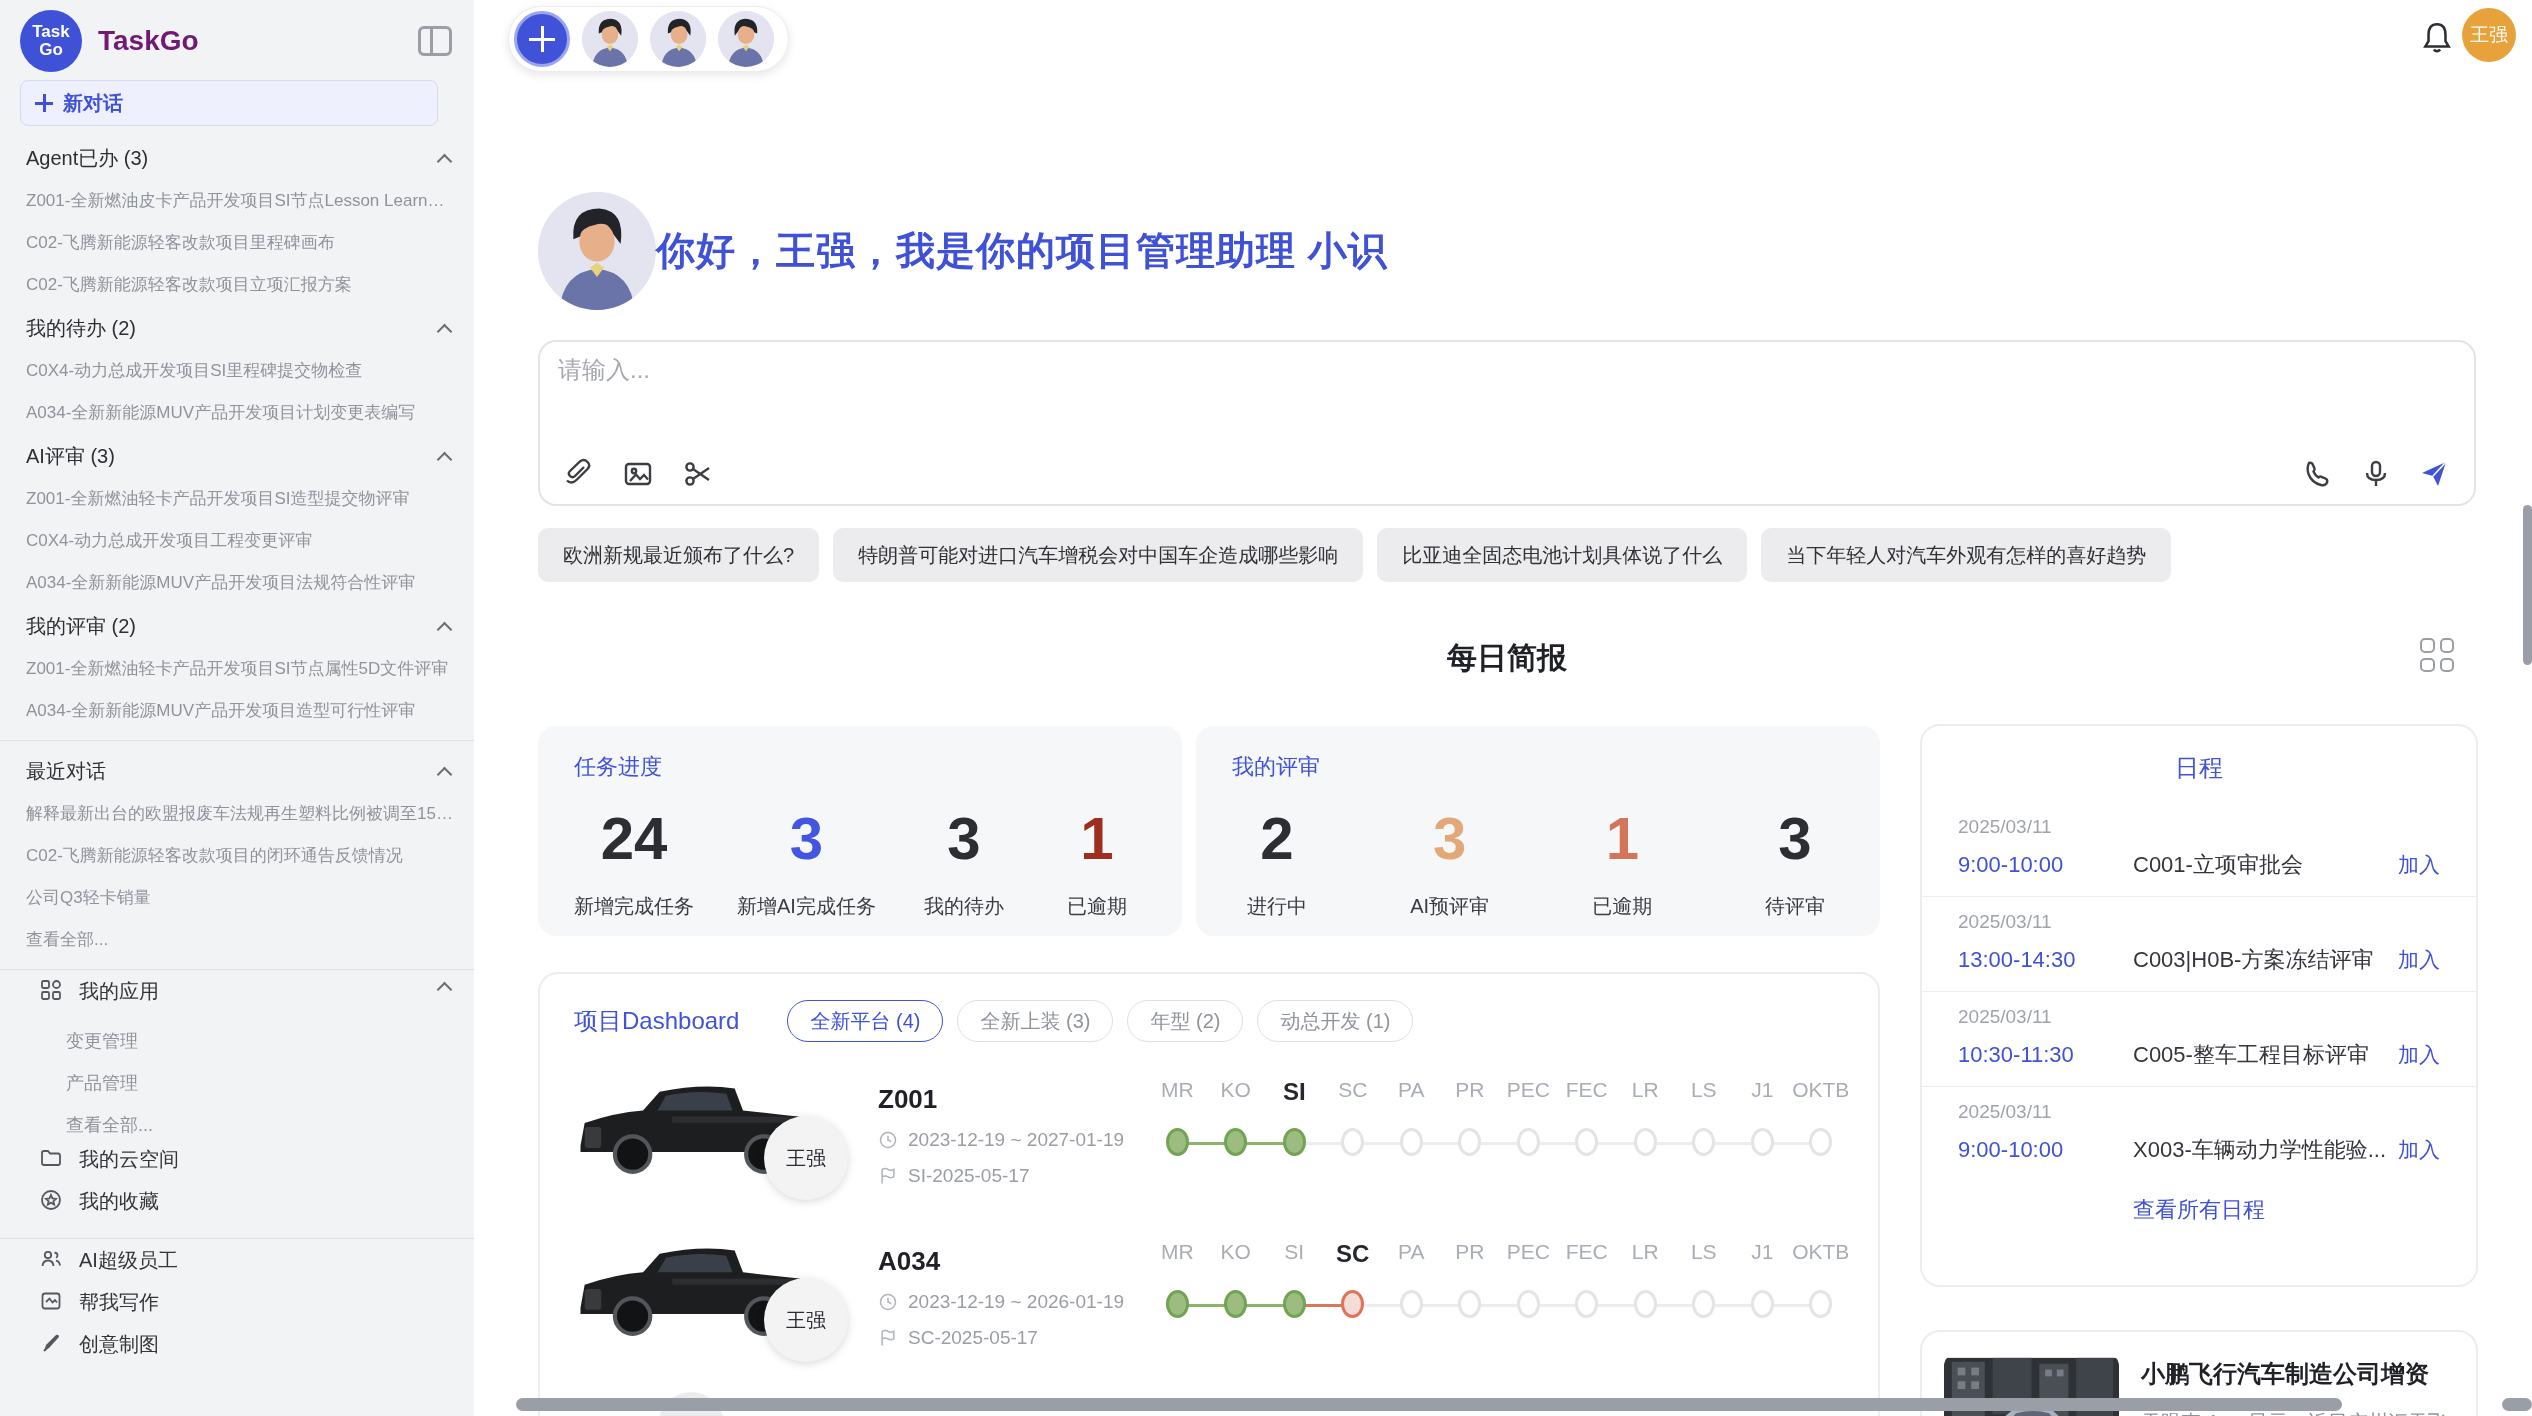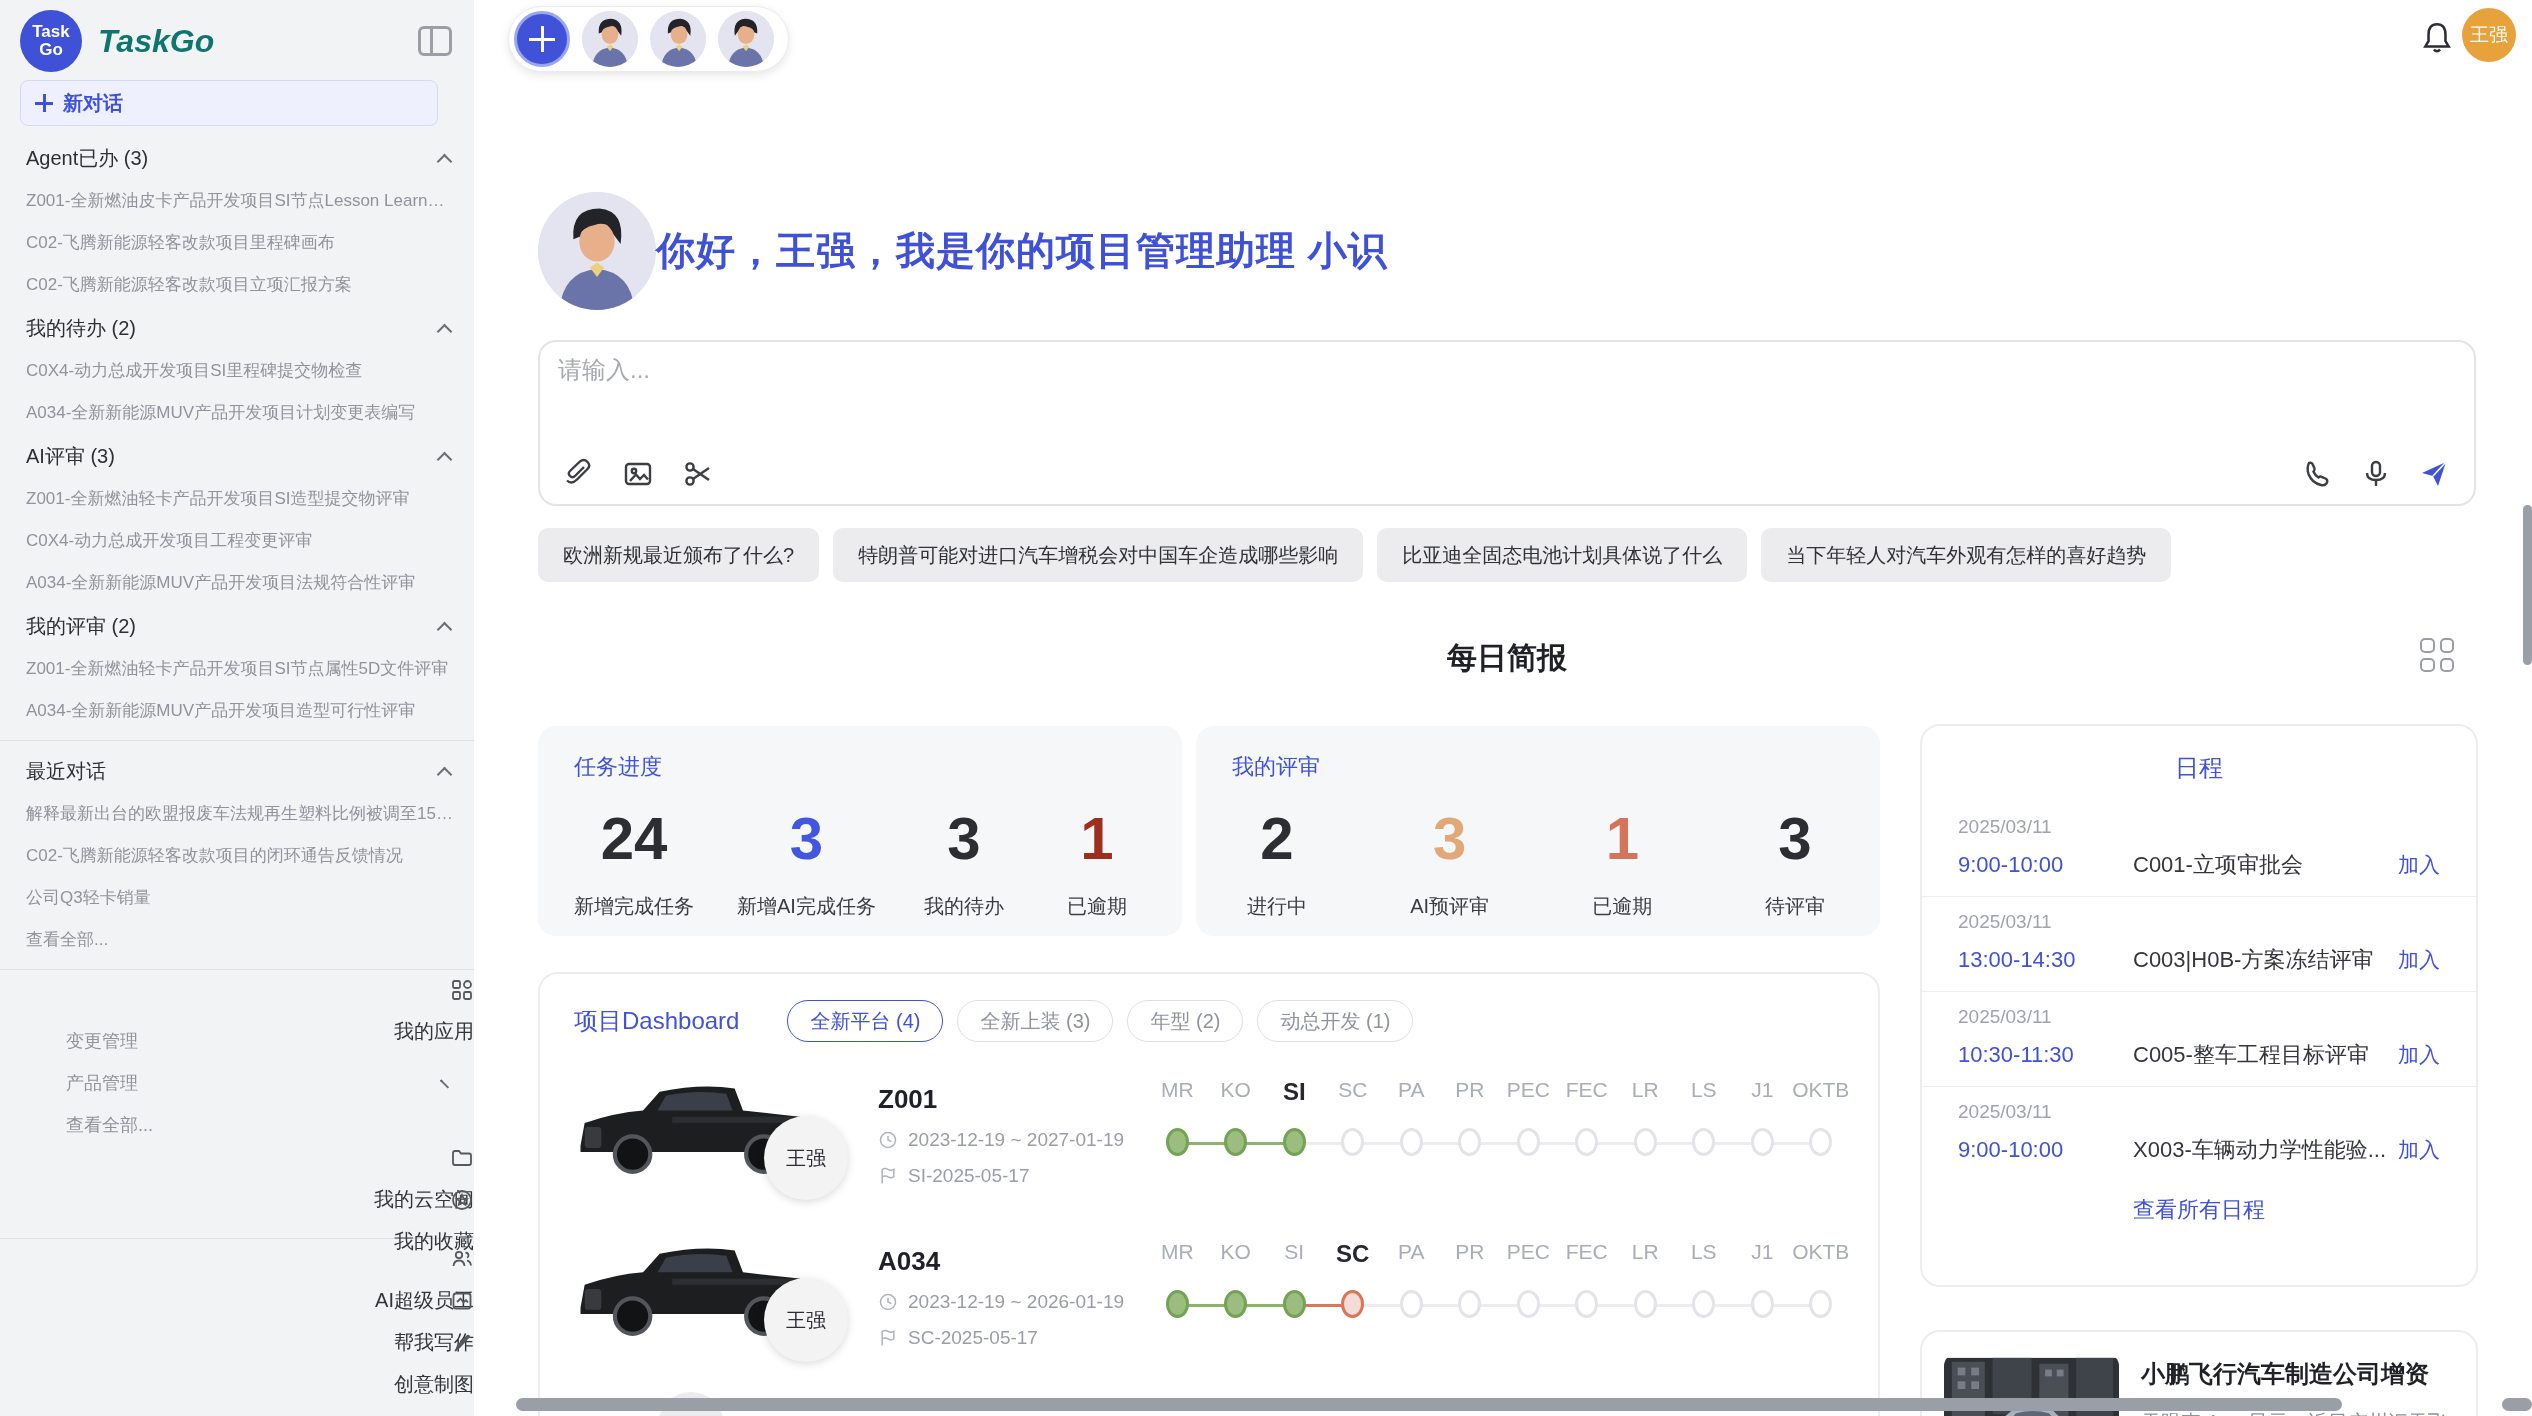--- a/index.html
+++ b/index.html
@@ -6,21 +6,21 @@
   html,body { width:2532px; height:1416px; overflow:hidden; background:#fff;
     font-family:"Liberation Sans","DejaVu Sans",sans-serif; color:#2a2c31; }
 
   
   .sidebar { position:absolute; left:0; top:0; width:474px; height:1416px;
     background:#f2f3f5; overflow:hidden; }
   .logo-row { position:absolute; left:20px; top:10px; display:flex; align-items:center; gap:16px; }
   .logo-circle { width:62px; height:62px; border-radius:50%; background:#3f51d6; color:#fff;
     display:flex; flex-direction:column; align-items:center; justify-content:center;
     font-size:17px; font-weight:bold; line-height:1.08; }
-  .app-title { font-size:32px; font-weight:bold; color:#0f766e;font-style:italic; }
+  .app-title { font-size:28px; font-weight:bold; color:#701a75; }
   .panel-toggle { position:absolute; right:22px; top:26px; width:34px; height:30px;
     border:3px solid #9b9ea4; border-radius:6px; cursor:pointer; }
   .panel-toggle::after { content:""; position:absolute; left:9px; top:0; width:3px; height:100%; background:#9b9ea4; }
 
   .new-chat { position:absolute; left:20px; top:80px; width:418px; height:46px;
     background:#eef0fd; border:1px solid #d5d9f2; border-radius:8px;
     display:flex; align-items:center; gap:10px; padding-left:14px;
     color:#3f51d6; font-size:20px; font-weight:bold; cursor:pointer; }
   .plus-glyph { position:relative; width:18px; height:18px; }
   .plus-glyph::before { content:""; position:absolute; left:0; top:8px; width:18px; height:2.5px; background:#3f51d6; }
@@ -28,22 +28,22 @@
 
   .nav { position:absolute; left:0; top:136px; width:474px; }
   .sec-head { height:44px; display:flex; align-items:center; padding:0 24px 0 26px;
     font-size:20px; color:#2d2f34; font-weight:500;justify-content:center; }
   .sec-head .sp { flex:1; }
   .chev-up { width:11px; height:11px; border-right:2.5px solid #6a6d73; border-bottom:2.5px solid #6a6d73;
     transform:rotate(-135deg); margin-top:6px; }
   .nav-item { height:42px; line-height:42px; padding:0 18px 0 26px; font-size:17px; color:#8f939b;
     white-space:nowrap; overflow:hidden; text-overflow:ellipsis; cursor:pointer; }
   .divider { height:1px; background:#e0e1e5; margin:8px 0; }
-  .icon-row { height:42px; display:flex; align-items:flex-end; gap:16px; padding-left:26px;
-    font-size:20px; color:#33353a; cursor:pointer;flex-direction:column; }
+  .icon-row { height:42px; display:flex; align-items:flex-start; gap:16px; padding-left:39px;
+    font-size:20px; color:#33353a; cursor:pointer; }
   .sub-item { height:42px; line-height:42px; padding-left:66px; font-size:18px; color:#8f939b; cursor:pointer; }
   .sicon { width:24px; height:24px; flex:0 0 24px; }
   .sicon svg { width:100%; height:100%; stroke:#55585e; fill:none; stroke-width:1.8; }
 
   
   .topbar-pill { position:absolute; left:508px; top:6px; height:66px; background:#fff;
     border:1px solid #ececf0; border-radius:33px; box-shadow:0 3px 10px rgba(0,0,0,.10);
     display:flex; align-items:center; gap:12px; padding:0 14px 0 5px; }
   .add-btn { width:56px; height:56px; border-radius:50%; background:#4053d8; border:3px solid #9aa6ef;
     display:flex; align-items:center; justify-content:center; cursor:pointer; }

